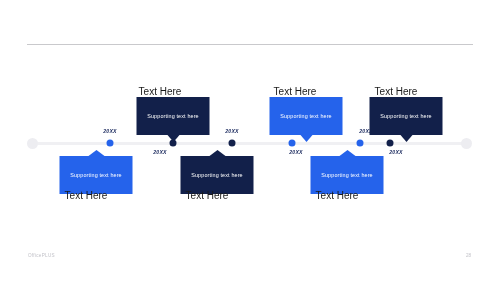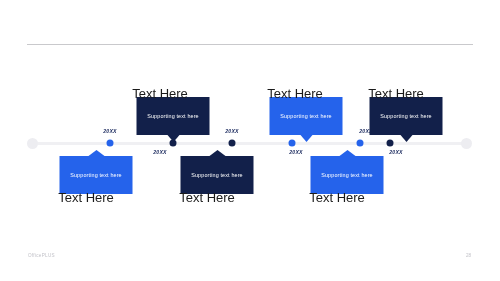--- a/index.html
+++ b/index.html
@@ -114,21 +114,21 @@
     width: 0;
     height: 0;
     border-left: 8px solid transparent;
     border-right: 8px solid transparent;
     border-bottom: 6px solid currentColor;
   }
 
   
   .card-title {
     position: absolute;
-    font-size: 13px;
+    font-size: 10px;
     color: #1a1a1a;
     white-space: nowrap;
     transform: translateX(-50%);
   }
 
   
   .footer-brand {
     position: absolute;
     left: 28px;
     top: 253px;

